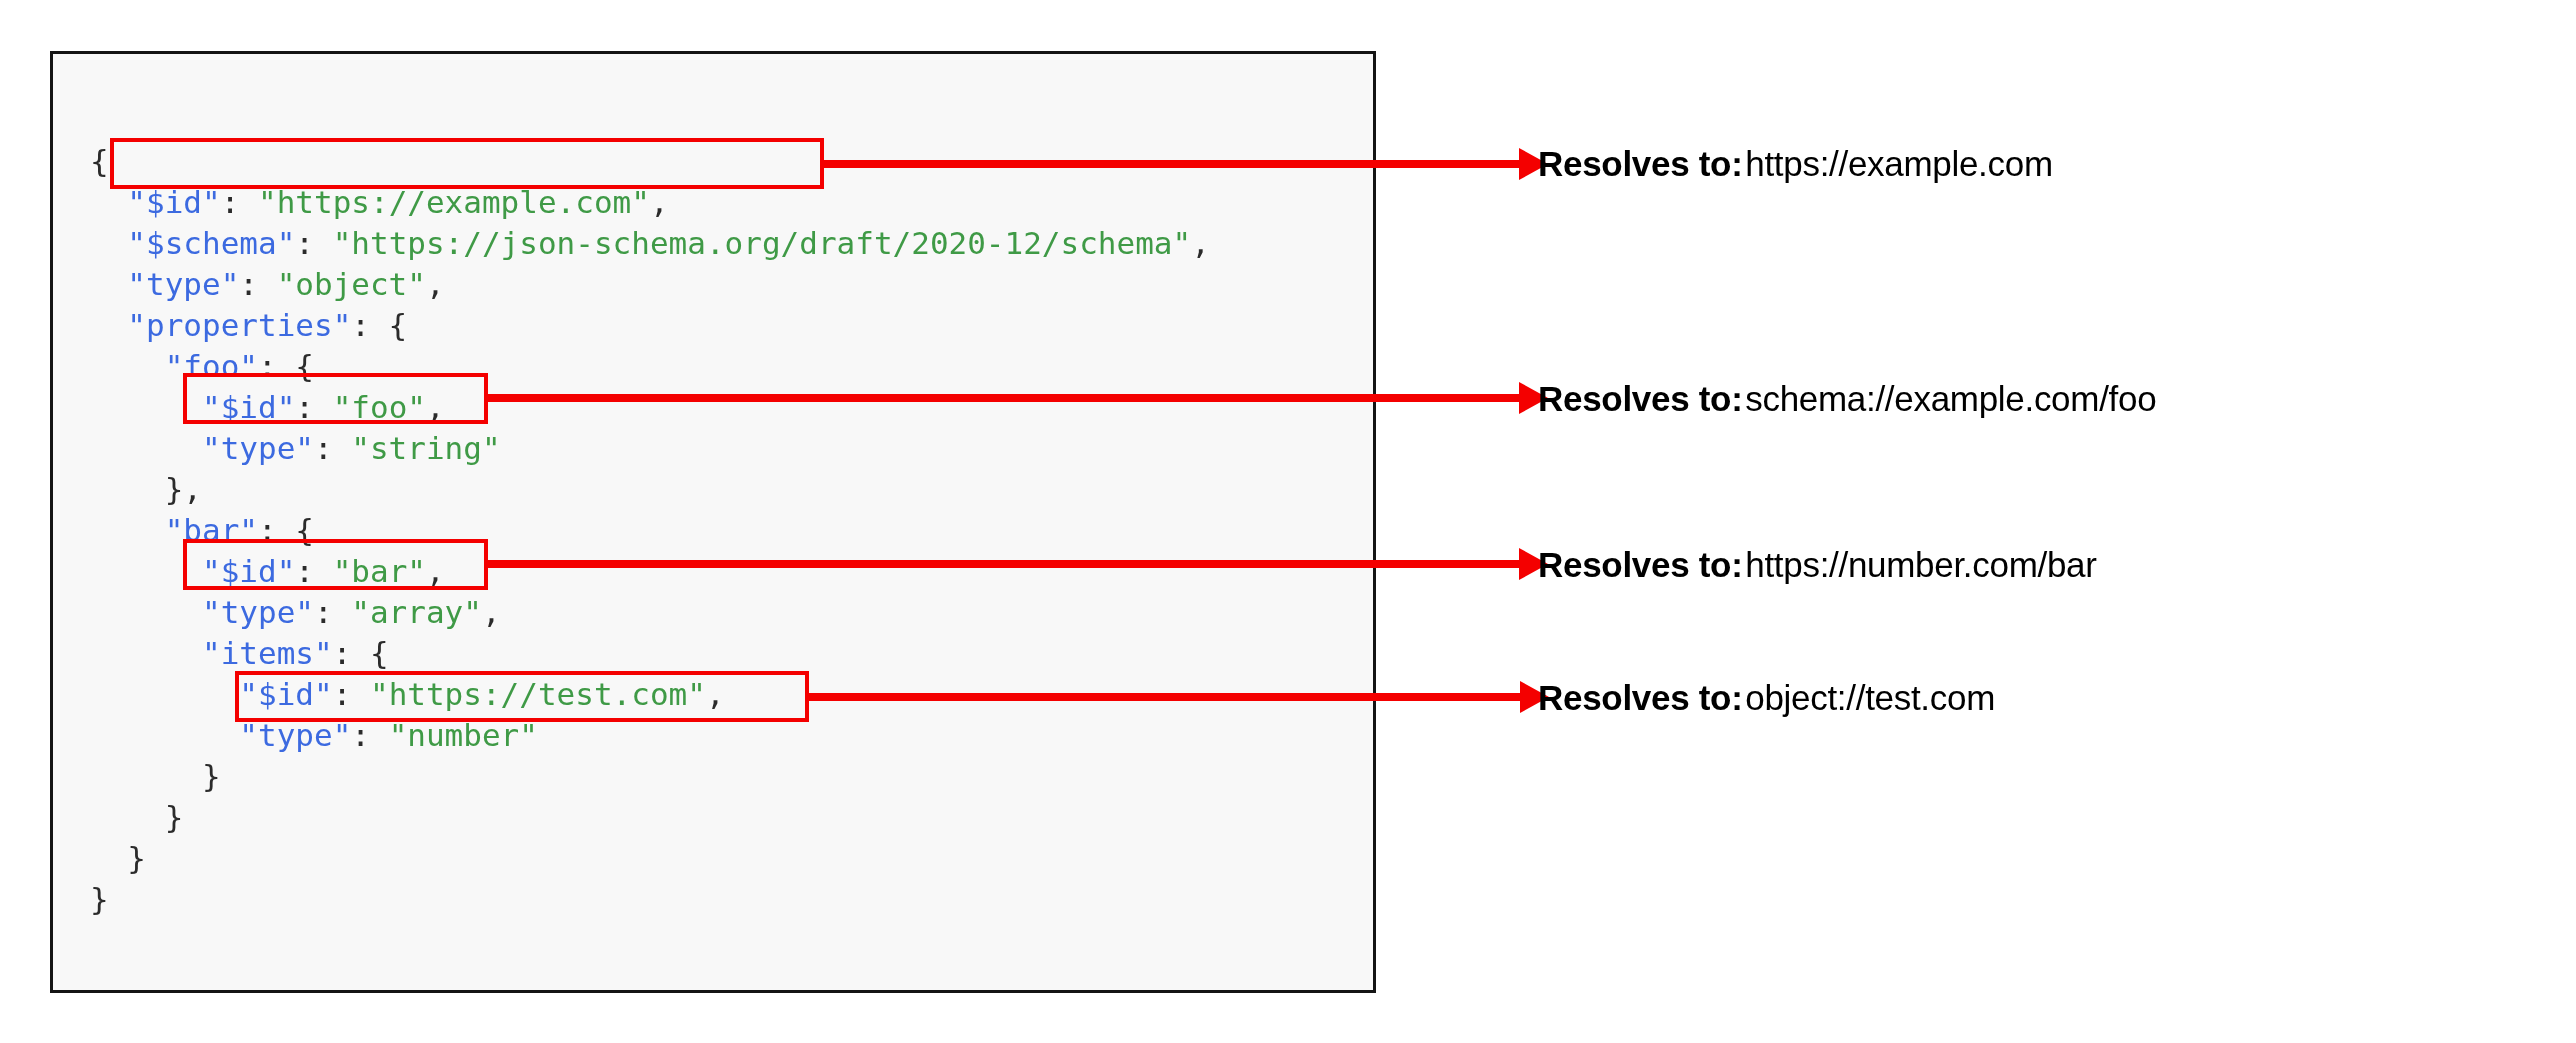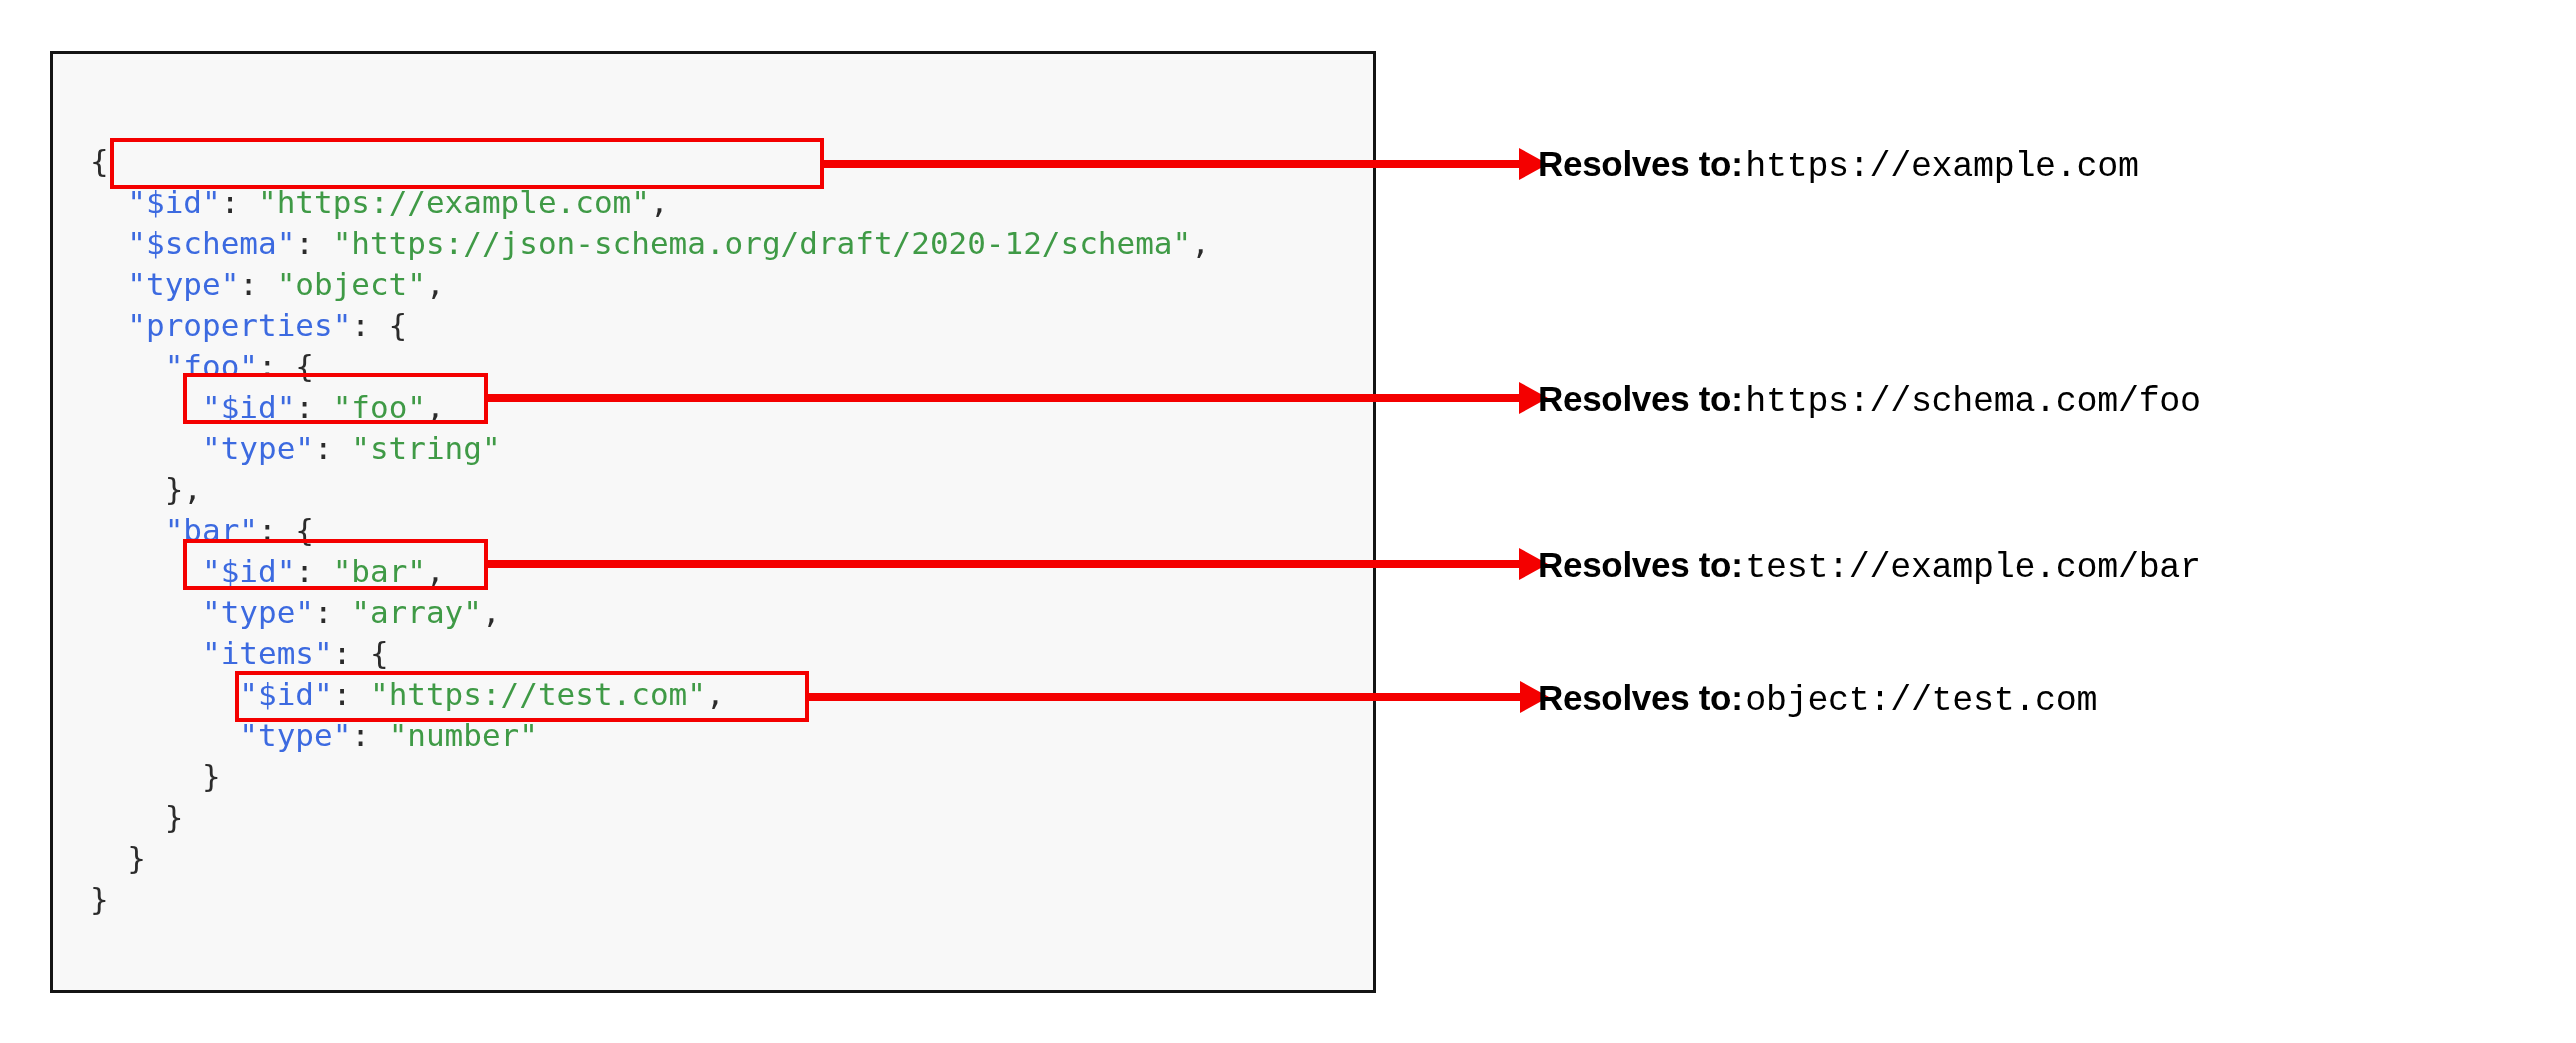--- a/index.html
+++ b/index.html
@@ -88,21 +88,21 @@
   }
   .annotation .lead {
     font-family: "Liberation Sans", sans-serif;
     font-weight: bold;
     font-size: 35px;
     color: #000000;
     letter-spacing: -0.3px;
     text-align: right;
   }
   .annotation .url {
-    font-family: Liberation Mono, monospace;
+    font-family: Liberation Sans, sans-serif;
     font-size: 35px;
     color: #000000;
     letter-spacing: -0.3px;
   }
 </style>
 </head>
 <body>
 
 <div id="code-panel">
   <pre id="code-listing"><span class="cl"><span class="p">{</span></span><span class="cl"><span class="p">  </span><span class="k">"$id"</span><span class="p">: </span><span class="s">"https://example.com"</span><span class="p">,</span></span><span class="cl"><span class="p">  </span><span class="k">"$schema"</span><span class="p">: </span><span class="s">"https://json-schema.org/draft/2020-12/schema"</span><span class="p">,</span></span><span class="cl"><span class="p">  </span><span class="k">"type"</span><span class="p">: </span><span class="s">"object"</span><span class="p">,</span></span><span class="cl"><span class="p">  </span><span class="k">"properties"</span><span class="p">: {</span></span><span class="cl"><span class="p">    </span><span class="k">"foo"</span><span class="p">: {</span></span><span class="cl"><span class="p">      </span><span class="k">"$id"</span><span class="p">: </span><span class="s">"foo"</span><span class="p">,</span></span><span class="cl"><span class="p">      </span><span class="k">"type"</span><span class="p">: </span><span class="s">"string"</span></span><span class="cl"><span class="p">    },</span></span><span class="cl"><span class="p">    </span><span class="k">"bar"</span><span class="p">: {</span></span><span class="cl"><span class="p">      </span><span class="k">"$id"</span><span class="p">: </span><span class="s">"bar"</span><span class="p">,</span></span><span class="cl"><span class="p">      </span><span class="k">"type"</span><span class="p">: </span><span class="s">"array"</span><span class="p">,</span></span><span class="cl"><span class="p">      </span><span class="k">"items"</span><span class="p">: {</span></span><span class="cl"><span class="p">        </span><span class="k">"$id"</span><span class="p">: </span><span class="s">"https://test.com"</span><span class="p">,</span></span><span class="cl"><span class="p">        </span><span class="k">"type"</span><span class="p">: </span><span class="s">"number"</span></span><span class="cl"><span class="p">      }</span></span><span class="cl"><span class="p">    }</span></span><span class="cl"><span class="p">  }</span></span><span class="cl"><span class="p">}</span></span></pre>
@@ -129,23 +129,23 @@
   <div class="shaft" style="width:713px;"></div>
   <div class="head" style="left:713px;"></div>
 </div>
 
 <div class="annotation" style="left:1538px; top:146px;">
   <span class="lead">Resolves to:</span>
   <span class="url">https://example.com</span>
 </div>
 <div class="annotation" style="left:1538px; top:381px;">
   <span class="lead">Resolves to:</span>
-  <span class="url">https://schema.com/foo</span>
+  <span class="url">schema://example.com/foo</span>
 </div>
 <div class="annotation" style="left:1538px; top:547px;">
   <span class="lead">Resolves to:</span>
-  <span class="url">test://example.com/bar</span>
+  <span class="url">https://number.com/bar</span>
 </div>
 <div class="annotation" style="left:1538px; top:680px;">
   <span class="lead">Resolves to:</span>
   <span class="url">object://test.com</span>
 </div>
 
 
 </body></html>

